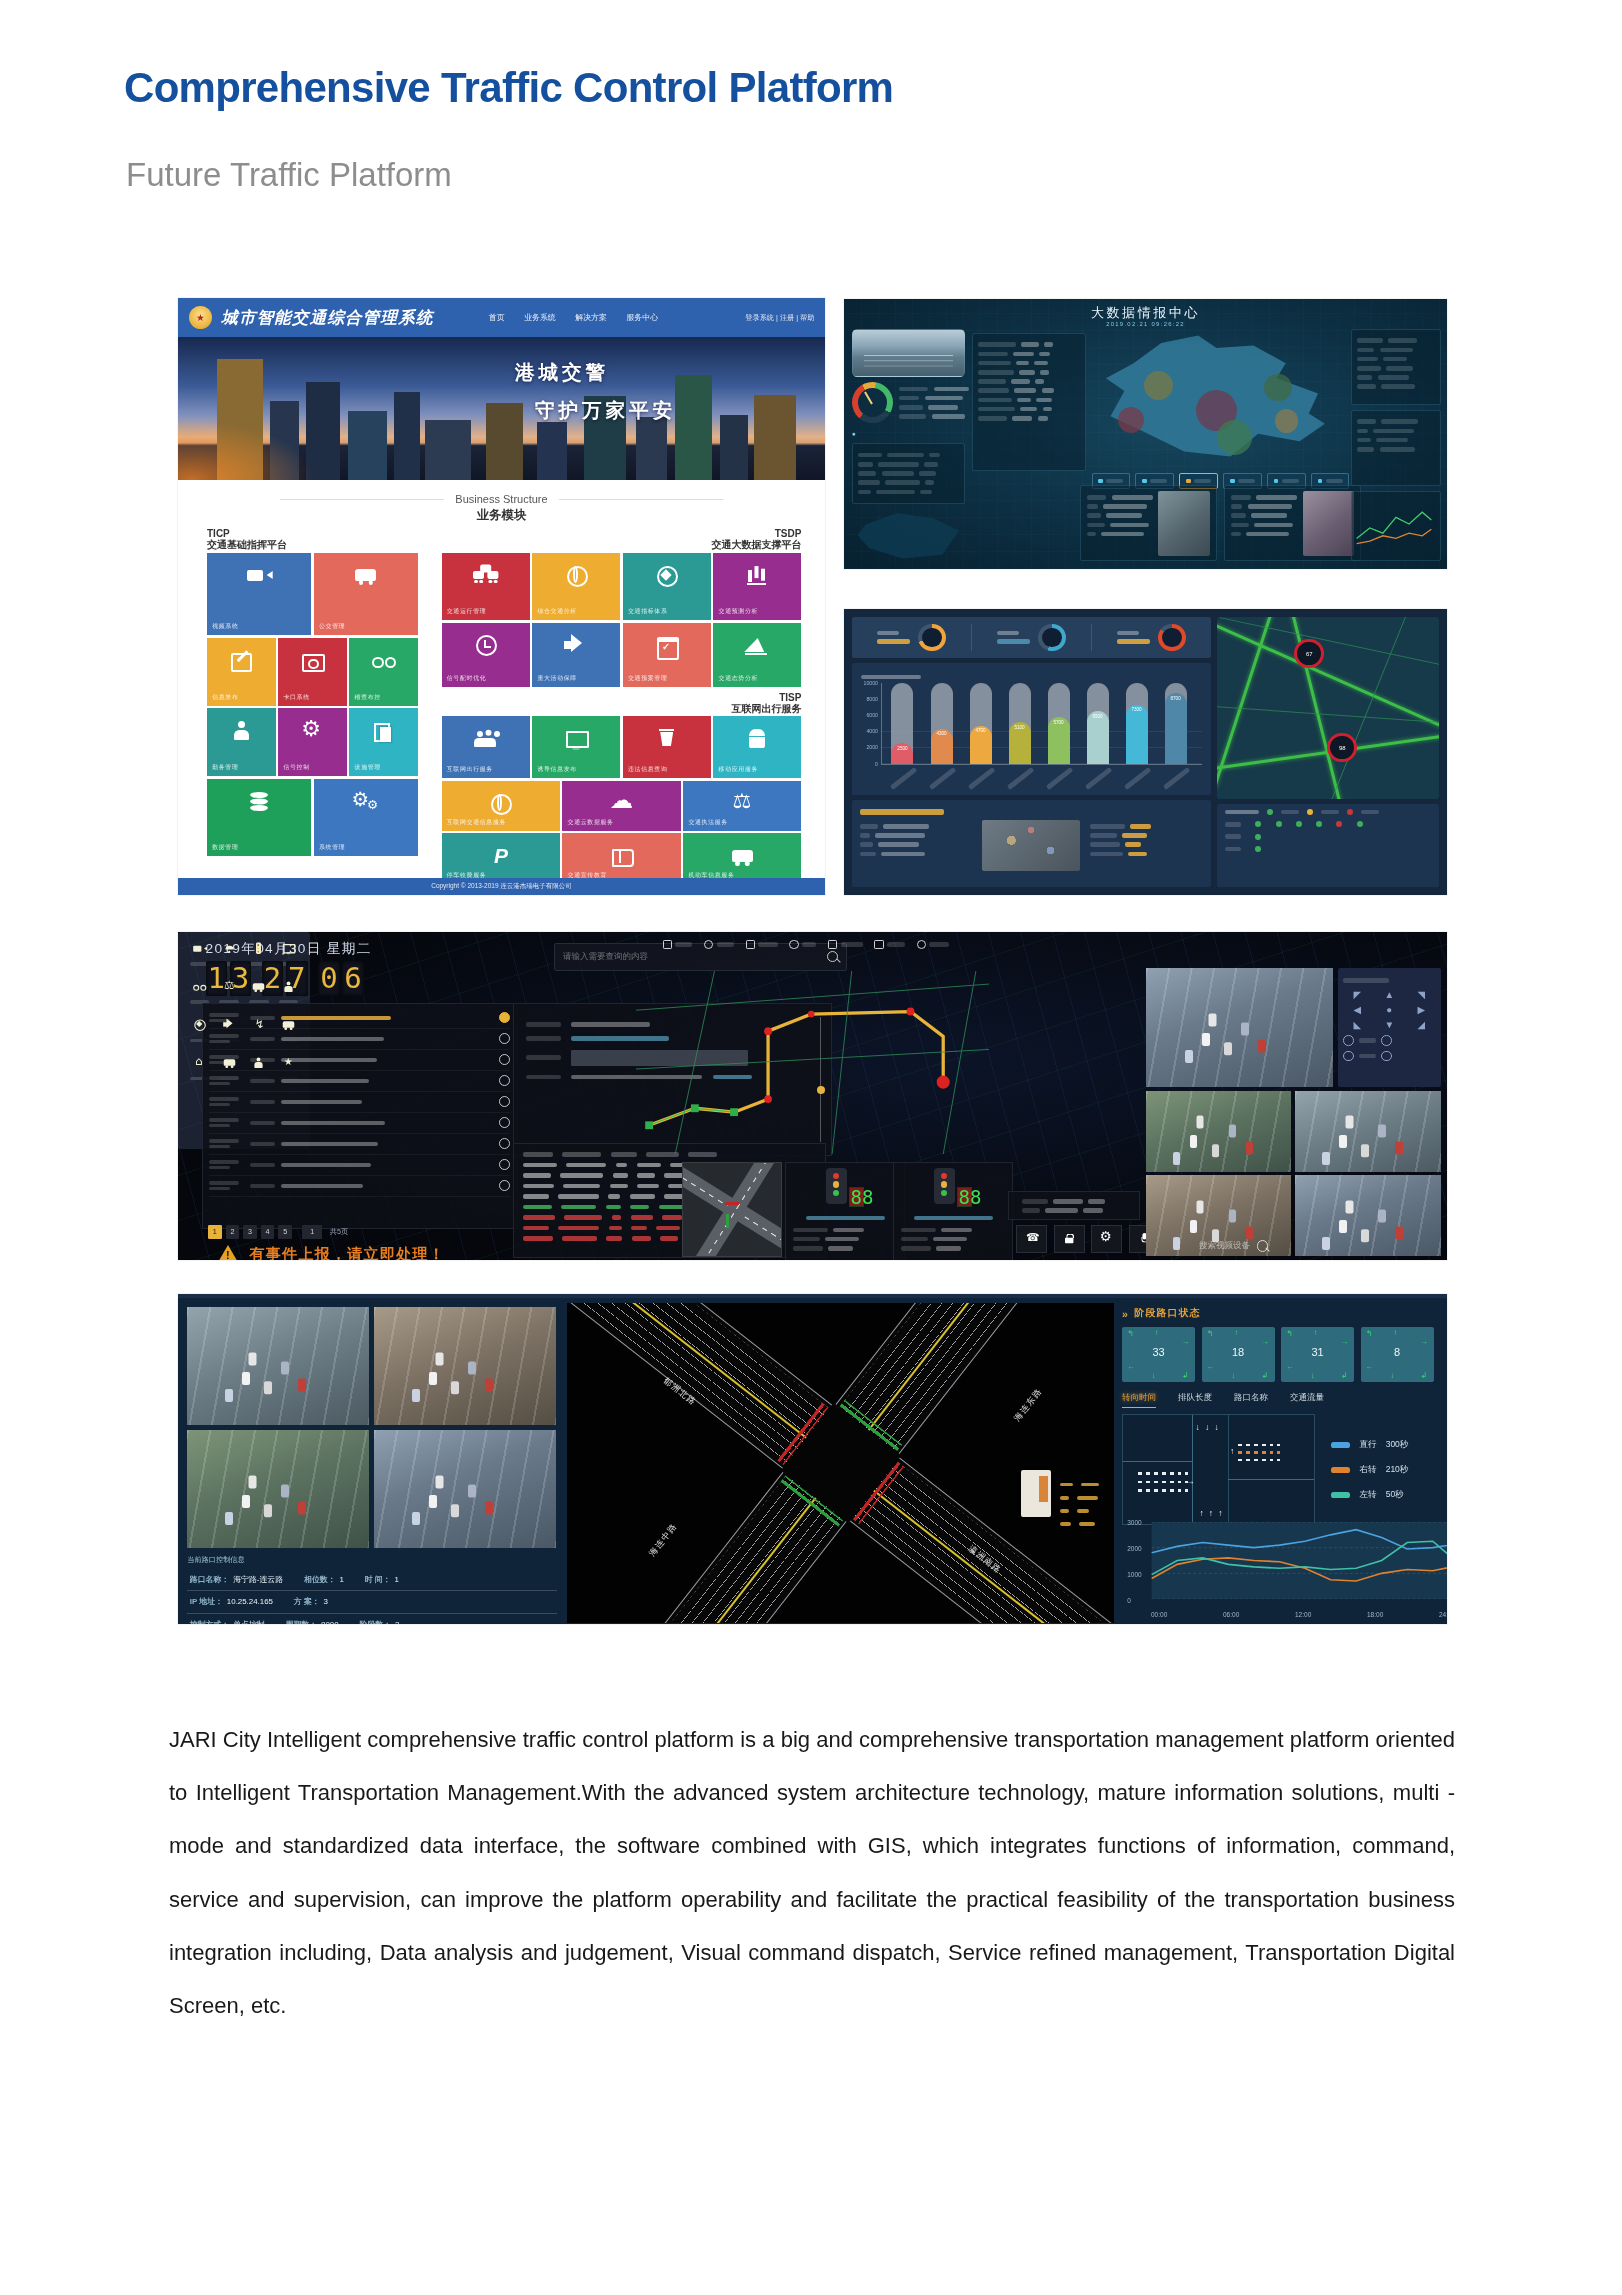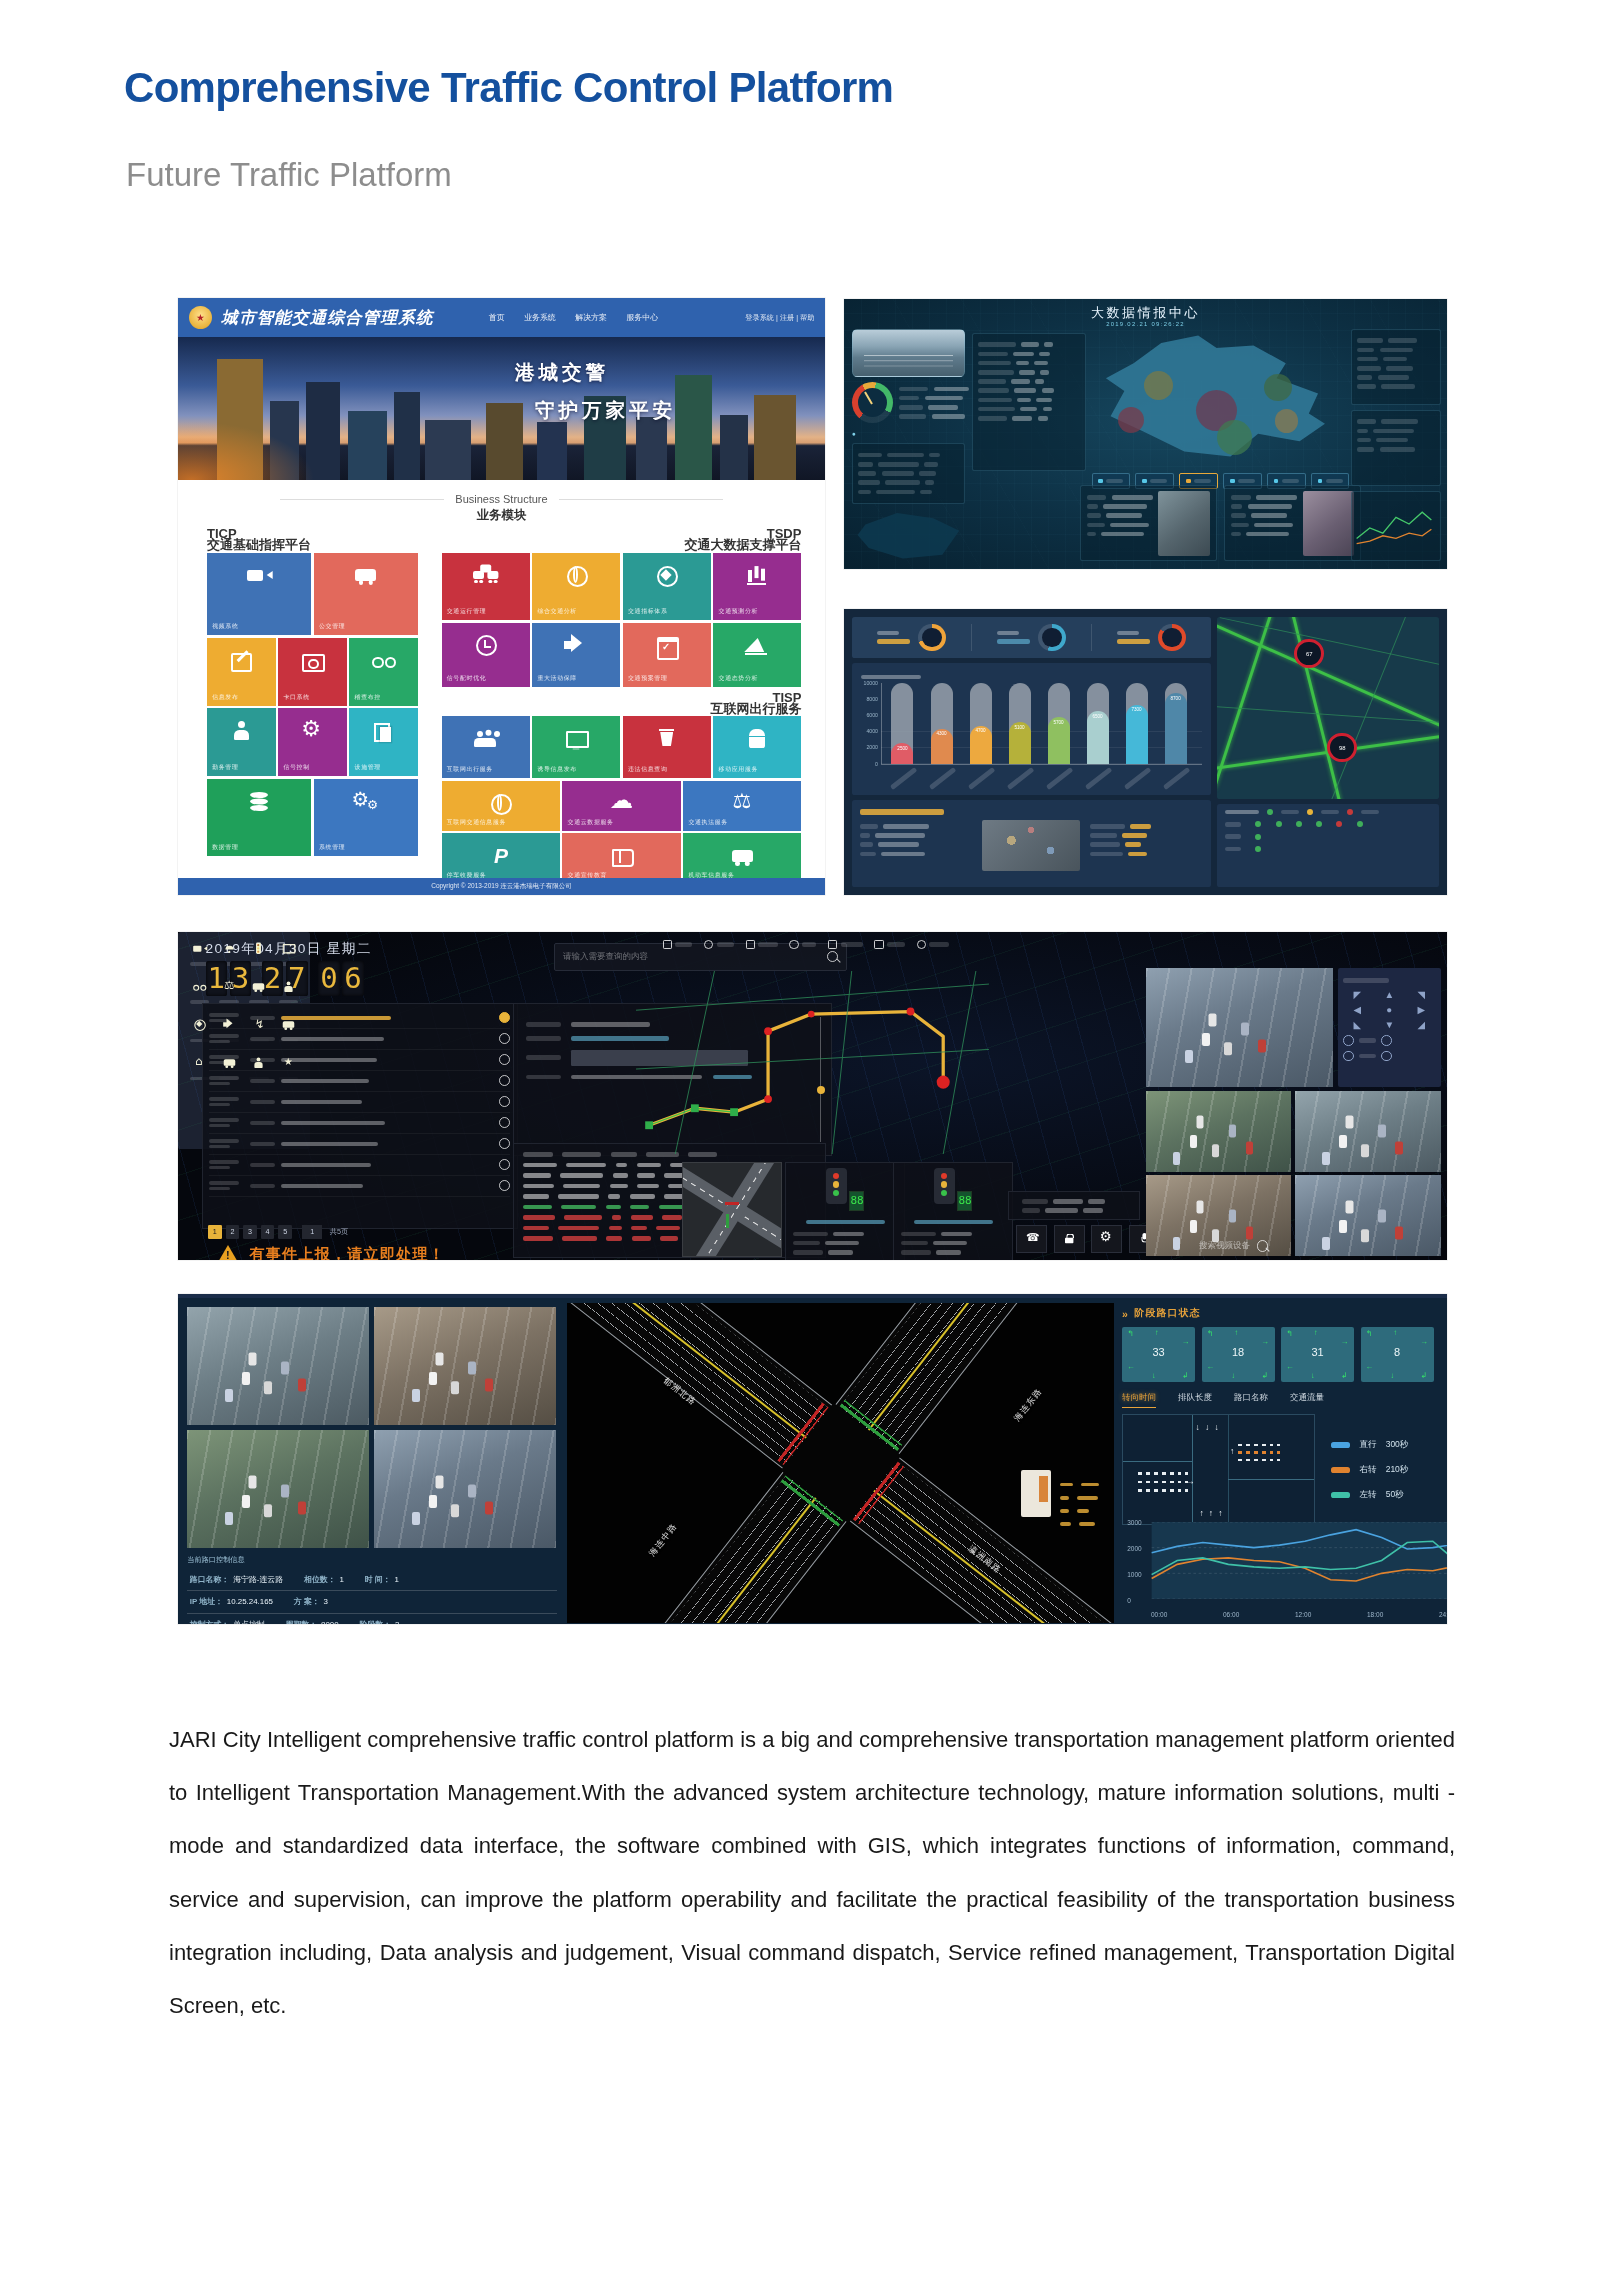--- a/index.html
+++ b/index.html
@@ -41,21 +41,21 @@
      text-shadow:0 0.7px 3.9px rgba(0,0,30,.6);}
   .hero-t1{right:216px;top:22px;}
   .hero-t2{right:149px;top:60px;}
   .p-sec{text-align:center;margin-top:9.2px;}
   .sec-en{font-size:11px;color:#555;display:inline-flex;align-items:center;gap:11.8px;}
   .sec-en:before,.sec-en:after{content:"";width:164px;height:0.7px;background:#ddd;}
   .sec-zh{font-size:12.4px;color:#333;font-weight:bold;margin-top:2.6px;}
   .p-tiles{display:flex;padding:3.9px 23.6px 0 29px;gap:23.6px;}
   .grp-l{width:211px;}
   .grp-r{flex:1;}
-  .grp-label{font-size:13px;font-weight:bold;color:#333;line-height:11px;margin-bottom:2.6px;}
+  .grp-label{font-size:10px;font-weight:bold;color:#333;line-height:11px;margin-bottom:2.6px;}
   .grp-label.right{text-align:right;}
   .tgrid{display:grid;gap:2.6px;}
   #grid-ticp{grid-template-columns:repeat(6,1fr);grid-template-rows:82px 68px 68px 77px;}
   #grid-tsdp{grid-template-columns:repeat(4,1fr);grid-template-rows:67px 64px;}
   #grid-tisp{grid-template-columns:repeat(12,1fr);grid-template-rows:62px 50px 50px;margin-top:1.3px;}
   .tile{position:relative;color:#fff;cursor:pointer;}
   .tile .tlabel{position:absolute;left:5.2px;bottom:3.9px;font-size:5.9px;opacity:.85;letter-spacing:0.7px;}
   .sp2{grid-column:span 2;} .sp3{grid-column:span 3;} .sp4{grid-column:span 4;}
   .c-blue{background:#3f72b5;} .c-salmon{background:#e2695c;} .c-yellow{background:#eeac31;}
   .c-red{background:#c8323e;} .c-green{background:#27a867;} .c-teal{background:#2b9a94;}
@@ -252,22 +252,22 @@
   .tbi .bx{width:7.2px;height:7.2px;border:1.3px solid rgba(255,255,255,.8);border-radius:1.3px;}
   .c-route{position:absolute;left:458px;top:39px;width:353px;height:183px;}
   .c-mini{left:504px;top:230px;width:98px;height:93px;background:#26292d;border:0.7px solid #3a3d42;overflow:hidden;}
   .mini-road{position:absolute;background:#5a5f66;}
   .mini-road:after{content:"";position:absolute;left:0;right:0;top:50%;height:1.3px;
      background:repeating-linear-gradient(90deg,#e8e8e8 0 5.2px,transparent 5.2px 10.5px);}
   .c-sig{top:230px;width:105px;height:96px;padding:5.2px 6.5px;text-align:center;}
   .siglight{display:inline-block;width:21px;height:33px;background:#272b35;border-radius:3.9px;padding-top:2.6px;}
   .siglight i{display:block;width:6.5px;height:6.5px;border-radius:50%;margin:2px auto;}
   .cnt{display:inline-flex;gap:3.9px;margin-top:2.6px;}
-  .cnt span{display:inline-block;width:13px;height:18.3px;border:0.7px solid #1f3a24;background:#14532d;color:#39e34a;
-     font-family:"DejaVu Sans Mono",monospace;font-size:11px;line-height:18.3px;}
+  .cnt span{display:inline-block;width:13px;height:18.3px;border:0.7px solid #1f3a24;background:#7f1d1d;color:#39e34a;
+     font-family:"DejaVu Sans Mono",monospace;font-size:19px;line-height:18.3px;}
   .c-tools{left:830px;top:36px;width:132px;height:217px;background:rgba(30,36,52,.95);border-radius:2.6px;padding:7.9px 6.5px;box-sizing:border-box;}
   .toolgrid{display:grid;grid-template-columns:repeat(4,1fr);row-gap:9.2px;}
   .toolit{text-align:center;cursor:pointer;}
   .toolit .ic{transform:scale(.55);margin:-3.9px auto -5.2px;filter:sepia(1) saturate(2) hue-rotate(-12deg) brightness(.95);}
   .c-list{left:830px;top:259px;width:132px;height:29px;padding:2.6px 13px;box-sizing:border-box;}
   .c-btns{position:absolute;left:838px;top:293px;display:flex;gap:6.5px;}
   .cbtn{width:29px;height:26px;background:#14161d;border:0.7px solid #2a2e3a;display:flex;align-items:center;justify-content:center;cursor:pointer;}
   .cbtn .ic{transform:scale(.6);margin:0;}
   .feed{background:linear-gradient(160deg,#93a4ac 0%,#6d7e86 45%,#4c5a62 100%);position:relative;overflow:hidden;}
   .feed:before{content:"";position:absolute;inset:0;background:

